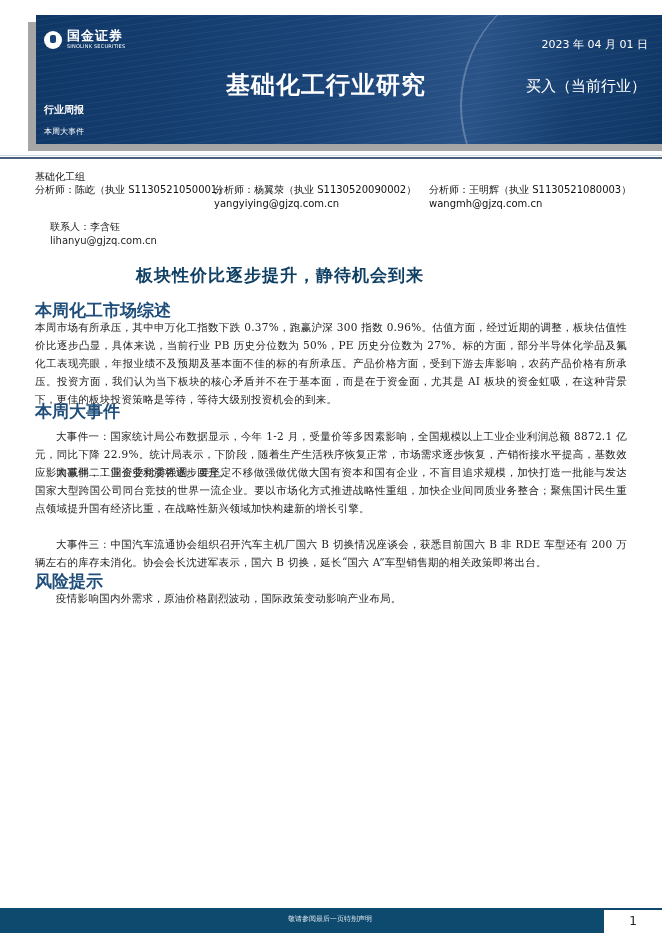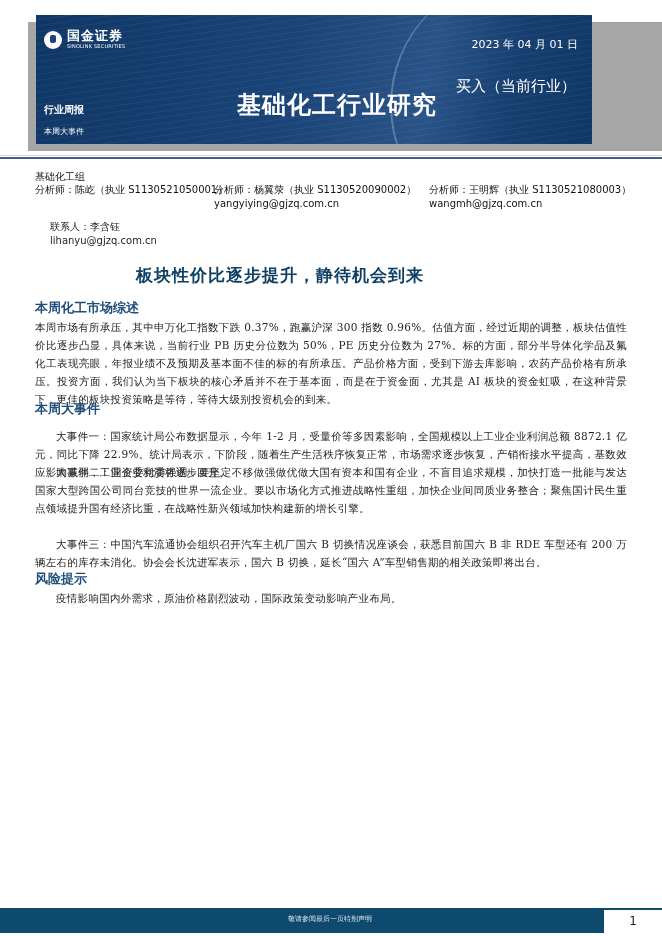--- a/index.html
+++ b/index.html
@@ -1,19 +1,19 @@
 <!DOCTYPE html>
 <html><head>
 <meta charset="utf-8">
 <style>
   html, body { margin:0; padding:0; background:#ffffff; }
   body { width:662px; height:936px; position:relative; overflow:hidden;
          font-family:"DejaVu Sans", "Liberation Sans", sans-serif; color:#222; }
   .banner-shadow { position:absolute; left:28px; top:22px; width:634px; height:129px; background:#a6a6a6; }
-  .banner { position:absolute; left:36px; top:15px; width:556px; height:129px;
+  .banner { position:absolute; left:36px; top:15px; width:626px; height:129px;
             background: linear-gradient(100deg, #0f3766 0%, #1a4478 45%, #2a5488 70%, #163f70 85%, #0f3766 100%);
             overflow:hidden; }
   .banner::before { content:""; position:absolute; inset:0;
             background: repeating-linear-gradient(172deg, rgba(255,255,255,0.0) 0px, rgba(255,255,255,0.0) 4px, rgba(255,255,255,0.05) 5px, rgba(255,255,255,0.0) 6px); }
   .banner::after { content:""; position:absolute; right:-60px; top:-40px; width:260px; height:260px;
             border-radius:50%; border-left:2px solid rgba(255,255,255,0.25); }
   .logo { position:absolute; left:8px; top:14px; display:flex; align-items:center; gap:5px; z-index:2; }
   .logo-mark { width:18px; height:18px; border-radius:50%; background:#fff; position:relative; }
   .logo-mark::after { content:""; position:absolute; left:6px; top:4px; width:6px; height:8px; background:#1a4478; border-radius:2px; }
   .logo-text { display:flex; flex-direction:column; color:#fff; }
@@ -27,21 +27,21 @@
   .rule-line { position:absolute; left:0; top:157px; width:662px; height:2px; background:#4a6180; }
   .rule-line2 { position:absolute; left:0; top:155px; width:662px; height:1px; background:#cdd8e6; }
 
   .team { position:absolute; left:35px; top:170px; font-size:10px; color:#111; }
   .analyst { position:absolute; font-size:10px; line-height:14px; color:#111; }
   .analyst .email { display:block; }
   .contact { position:absolute; left:50px; top:220px; font-size:10px; line-height:14px; }
 
   .headline { position:absolute; left:0; width:560px; top:264px; text-align:center;
               font-size:17px; font-weight:bold; color:#0f3f63; letter-spacing:1px; }
-  .section-h { position:absolute; left:35px; font-size:13px; font-weight:bold; color:#1e4e79; }
+  .section-h { position:absolute; left:35px; font-size:17px; font-weight:bold; color:#1e4e79; }
   .para { position:absolute; left:35px; width:592px; font-family:"DejaVu Serif", "Liberation Serif", serif;
           font-size:10.5px; line-height:18px; color:#222; text-align:justify; letter-spacing:0.3px; }
   .para.indent { text-indent:2em; }
 
   .footer-bar { position:absolute; left:0; top:908px; width:604px; height:25px; background:#0e4a6e; }
   .footer-text { position:absolute; left:0; width:660px; top:914px; text-align:center; font-size:7px; color:#d9e4ee; }
   .page-box { position:absolute; left:604px; top:908px; width:58px; height:25px; background:#fff;
               border-top:2px solid #0e4a6e; box-sizing:border-box; font-size:12px; text-align:center; line-height:22px; color:#222; }
 </style>
 </head>
@@ -50,21 +50,21 @@
 <div class="banner-shadow"></div>
 <div class="banner">
   <div class="logo">
     <div class="logo-mark"></div>
     <div class="logo-text">
       <span class="logo-cn">国金证券</span>
       <span class="logo-en">SINOLINK SECURITIES</span>
     </div>
   </div>
   <div class="date">2023 年 04 月 01 日</div>
-  <div class="main-title" style="left:201px;margin-top:20px;">基础化工行业研究</div>
+  <div class="main-title" style="left:190px;">基础化工行业研究</div>
   <div class="rating">买入（当前行业）</div>
   <div class="report-type">行业周报</div>
   <div class="report-sub">本周大事件</div>
 </div>
 <div class="rule-line2"></div>
 <div class="rule-line"></div>
 
 <div class="team">基础化工组</div>
 
 <div class="analyst" style="left:35px; top:183px;">

